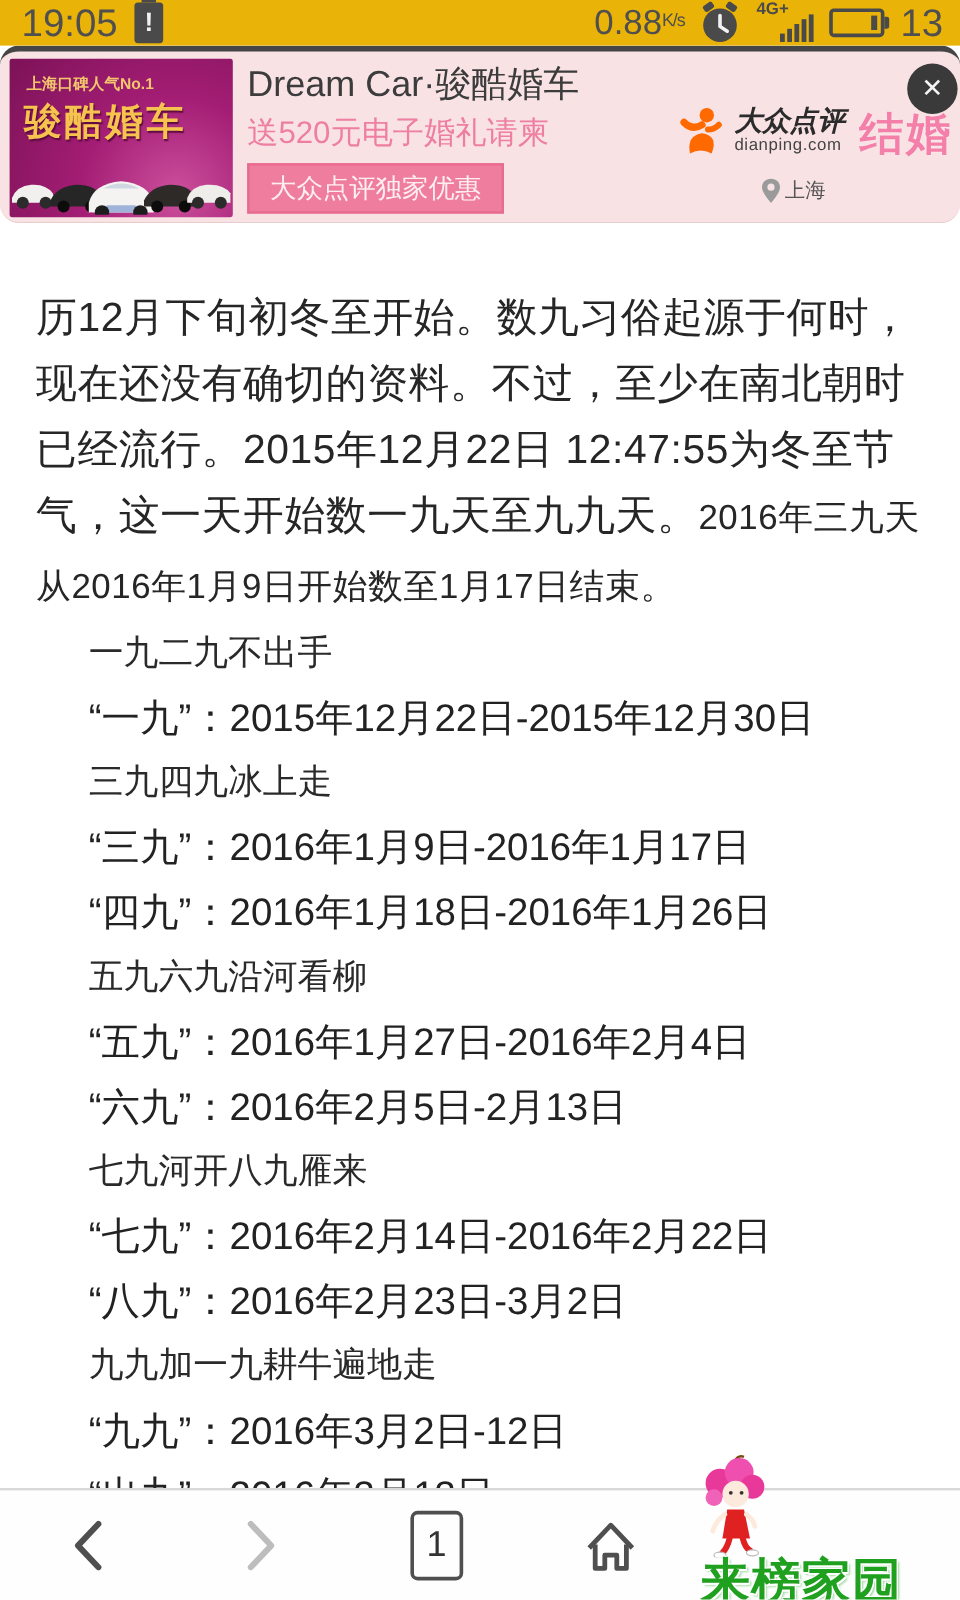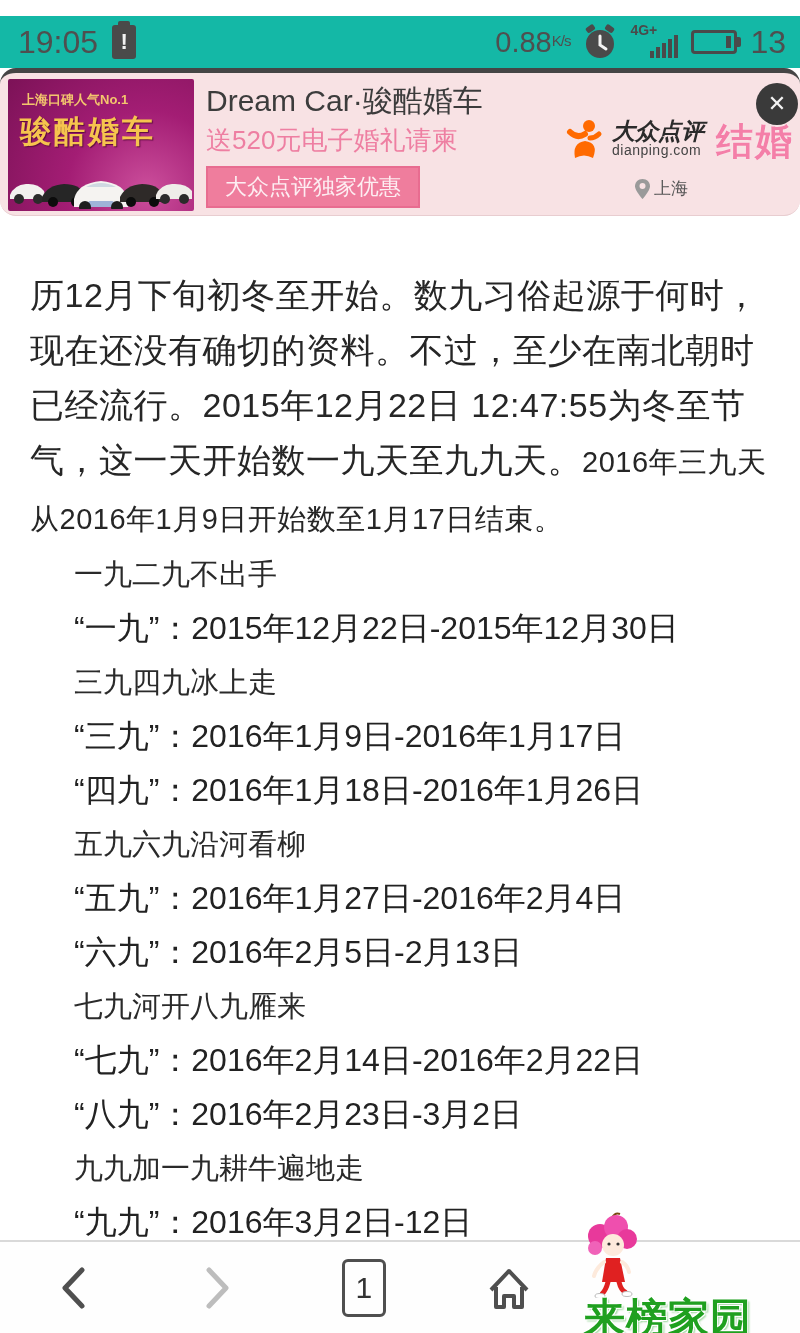--- a/index.html
+++ b/index.html
@@ -5,22 +5,22 @@
   * { margin:0; padding:0; box-sizing:border-box; }
   html,body { width:800px; }
   body {
     width:800px; height:1333px;
     font-family:"Liberation Sans","DejaVu Sans",sans-serif;
     background:#ffffff; position:relative; overflow:hidden;
   }
 
   
   .status-bar {
-    height:52px; background:#14b8a6; color:#4f4f4f;
-    display:flex; align-items:center; padding:0 14px 0 18px;margin-top:16px;
+    height:38px; background:#eab308; color:#4f4f4f;
+    display:flex; align-items:center; padding:0 14px 0 18px;
   }
   .status-left { display:flex; align-items:center; gap:14px; }
   .status-time { font-size:32px; }
   .warn-batt {
     width:24px; height:34px; background:#4a4a4a; border-radius:3px;
     position:relative; display:flex; align-items:center; justify-content:center;
   }
   .warn-batt::before {
     content:""; position:absolute; top:-4px; left:6px; width:12px; height:4px;
     background:#4a4a4a; border-radius:2px 2px 0 0;
@@ -56,21 +56,21 @@
   .banner-title { font-size:30px; color:#3c3c3c; line-height:40px; }
   .banner-sub { font-size:26px; color:#ee7fa2; line-height:38px; }
   .banner-btn {
     display:inline-block; margin-top:7px; padding:5px 17px;
     background:#ef7d9d; border:2px solid #e86c90; color:#fdeef2;
     font-size:22px; line-height:28px;
   }
   .banner-right { position:absolute; right:6px; top:44px; }
   .dp-row { display:flex; align-items:flex-start; gap:6px; }
   .dp-texts { display:flex; flex-direction:column; line-height:1.05; margin-top:2px; }
-  .dp-name { font-size:23px; color:#2b2b2b; font-weight:bold; font-style:italic; }
+  .dp-name { font-size:23px; color:#2b2b2b; font-weight:bold; font-style:italic;font-family:Liberation Serif, serif; }
   .dp-domain { font-size:14px; color:#444; letter-spacing:0.5px; }
   .jiehun { font-size:37px; font-weight:800; color:#f47fa8; letter-spacing:2px; margin-left:6px;
     text-shadow:0 0 1px #fff; }
   .loc-row { display:flex; align-items:center; gap:3px; margin:10px 0 0 72px; }
   .loc-label { font-size:17px; color:#555; }
   .close-btn {
     position:absolute; top:10px; right:2px; width:42px; height:42px; border-radius:50%;
     background:#3a3a3a; color:#f5f5f5; font-size:22px; font-weight:bold;
     display:flex; align-items:center; justify-content:center;
   }

